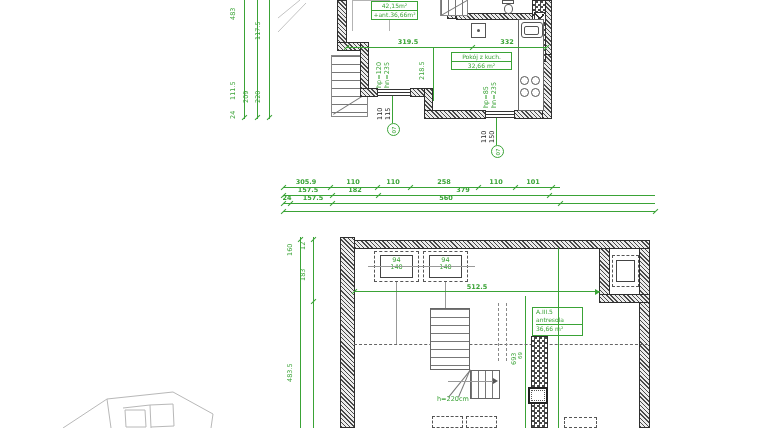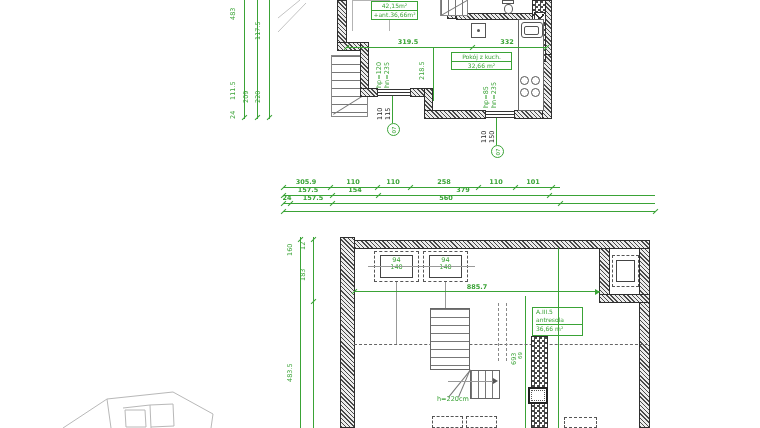--- a/index.html
+++ b/index.html
@@ -159,21 +159,21 @@
     <div class="glabel c" style="left:496px;top:179px;">110</div>
     <div class="glabel c" style="left:533px;top:179px;">101</div>
 
     <div class="gline" style="left:283px;top:195px;width:372px;height:1px;">
         <span class="tick" style="left: -3px; top: 0px;"></span>
         <span class="tick" style="left: 46px; top: 0px;"></span>
         <span class="tick" style="left: 92px; top: 0px;"></span>
         <span class="tick" style="left: 263px; top: 0px;"></span>
       </div>
     <div class="glabel c" style="left:308px;top:187px;">157.5</div>
-    <div class="glabel c" style="left:355px;top:187px;">154</div>
+    <div class="glabel c" style="left:355px;top:187px;">182</div>
     <div class="glabel c" style="left:463px;top:187px;">379</div>
 
     <div class="gline" style="left:283px;top:203px;width:372px;height:1px;">
         <span class="tick" style="left: -3px; top: 0px;"></span>
         <span class="tick" style="left: 4px; top: 0px;"></span>
         <span class="tick" style="left: 46px; top: 0px;"></span>
         <span class="tick" style="left: 274px; top: 0px;"></span>
       </div>
     <div class="glabel c" style="left:287px;top:195px;">24</div>
     <div class="glabel c" style="left:313px;top:195px;">157.5</div>
@@ -218,21 +218,21 @@
       <span class="r" style="display:block;">140</span>
     </div>
     <div class="grayline" style="left:368px;top:266px;width:107px;height:1px;"></div>
     <div class="grayline" style="left:396px;top:282px;width:1px;height:62px;"></div>
     <div class="grayline" style="left:445px;top:282px;width:1px;height:62px;"></div>
 
     <div class="gline" style="left:354px;top:291px;width:246px;height:1px;">
         <span class="tick" style="left: -3px; top: 0px;"></span>
       </div>
     <div class="arr-r" style="left:595px;top:289px;border-left:5px solid var(--green);"></div>
-    <div class="glabel c" style="left:477px;top:284px;">885.7</div>
+    <div class="glabel c" style="left:477px;top:284px;">512.5</div>
 
     <div class="gbox" style="left:532px;top:307px;width:51px;height:29px;text-align:left;padding-left:3px;">
       <span class="r">A.III.5</span>
       <span class="u">antresola</span>
       <span class="r">36,66 m²</span>
     </div>
 
     <div class="gline" style="left:525px;top:296px;width:1px;height:132px;"></div>
     <div class="vtext" style="left:518px;top:358px;">693</div>
     <div class="gline" style="left:558px;top:248px;width:1px;height:180px;"></div>

